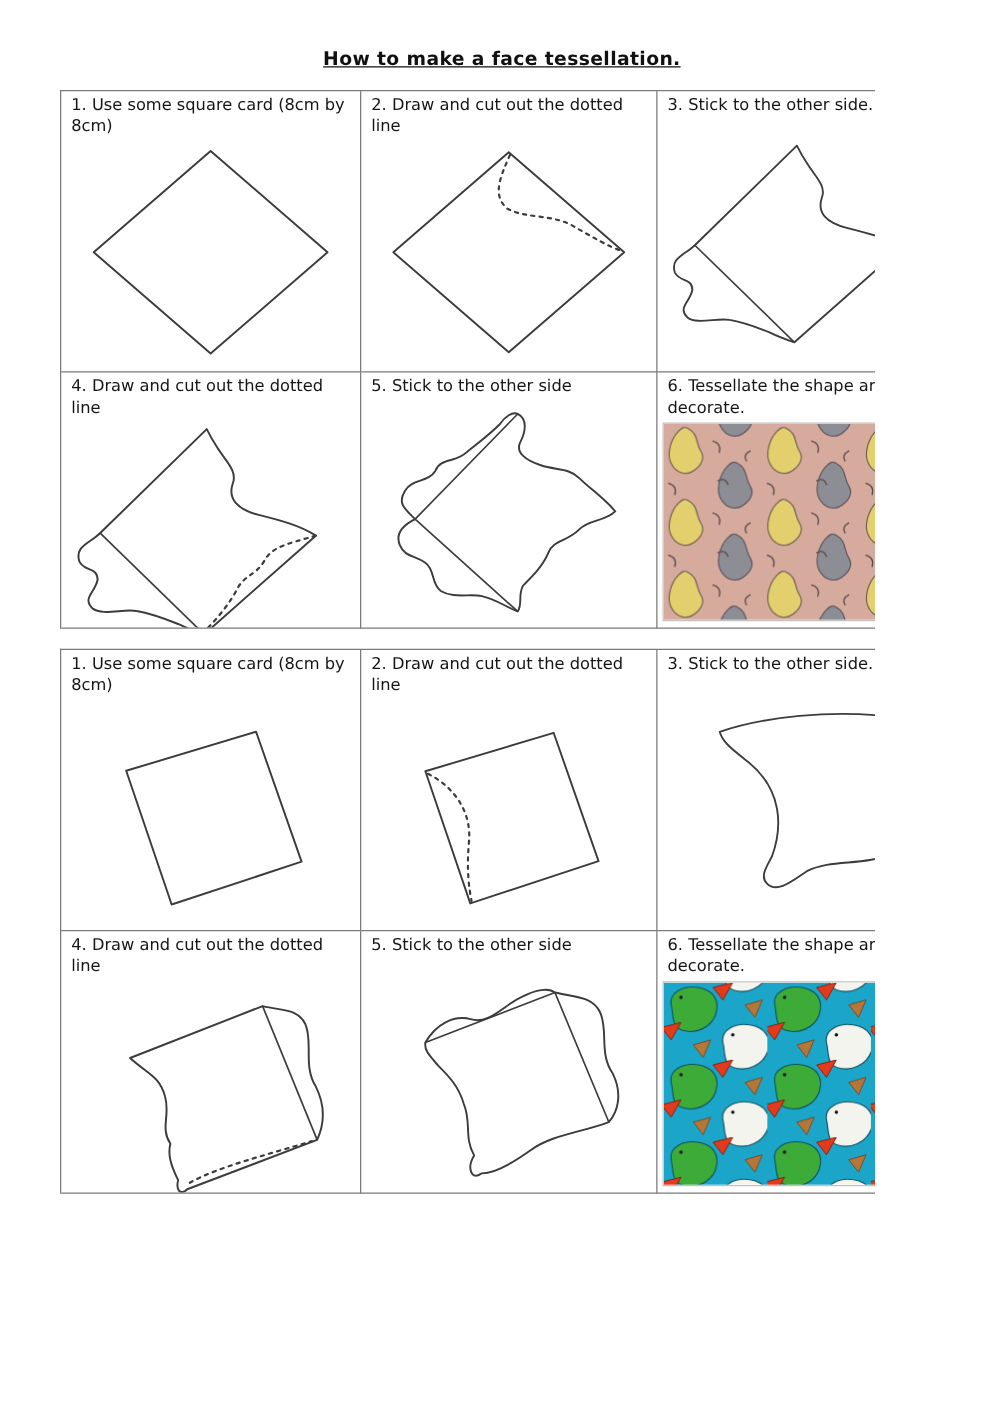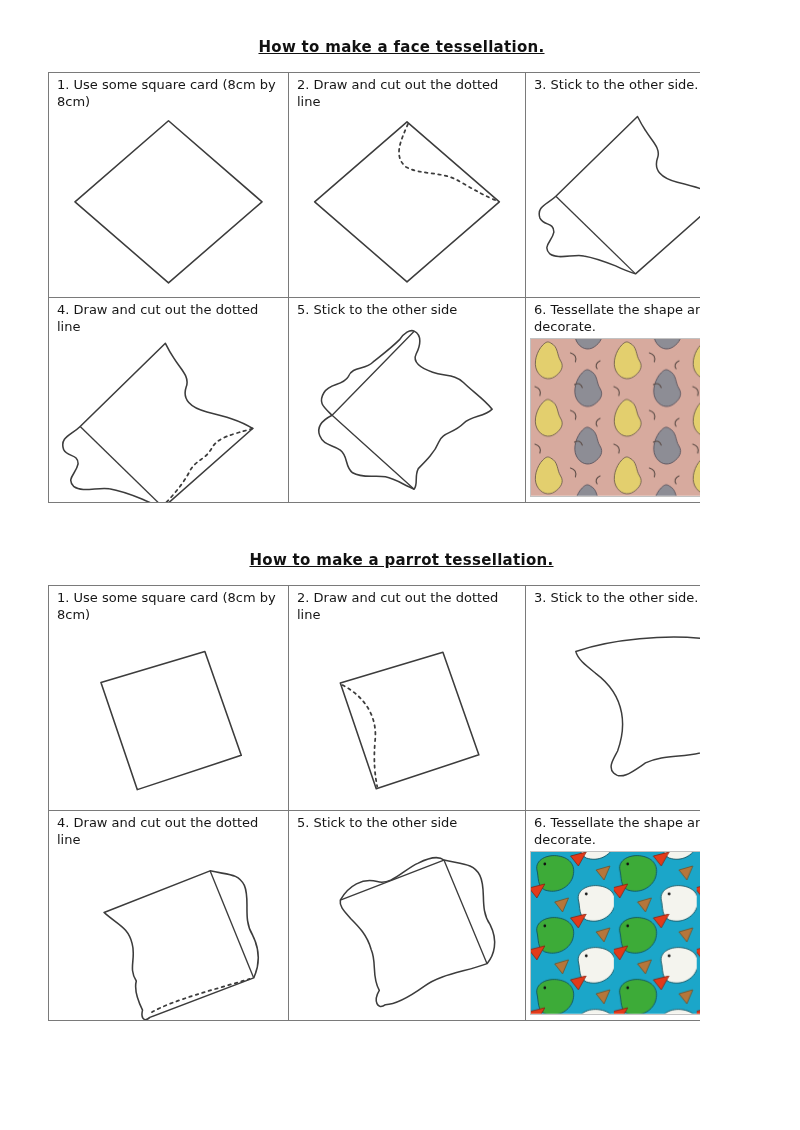--- a/index.html
+++ b/index.html
@@ -154,21 +154,20 @@
               <path d="M40,14 q7,2 5,9 M4,48 q7,2 5,9 M44,46 q6,-3 8,3 M70,22 q-6,3 -3,8" fill="none" stroke="#5a4a44" stroke-width="1.1" stroke-linecap="round"></path>
             </pattern>
           </defs>
           <rect width="222" height="158" fill="url(#faceTile)"></rect>
         </svg>
       </div>
     </div>
 
   </div>
 
-  <h1 class="section-title title-parrot">How to make a parrot tessellation.</h1>
 
   <div class="steps-grid rows-parrot">
 
     <div class="cell">
       <div class="caption">1. Use some square card (8cm by 8cm)</div>
       <div class="drawing">
         <svg viewBox="0 0 230 175" preserveAspectRatio="xMidYMid meet">
           <polygon class="sketch" points="50,55 150,25 185,125 85,158"></polygon>
         </svg>
       </div>

